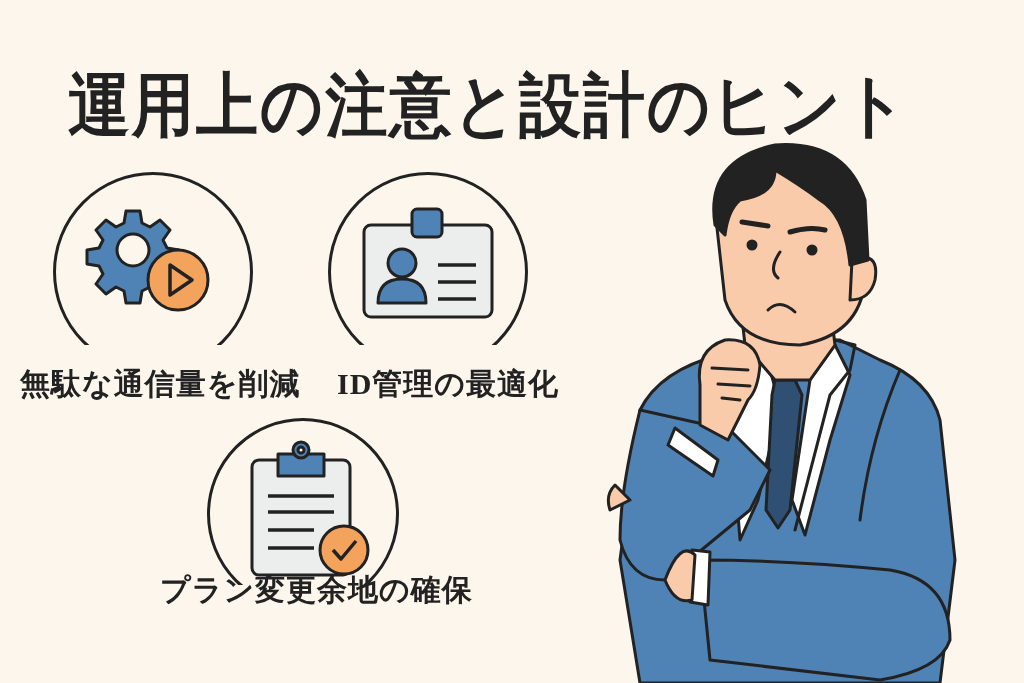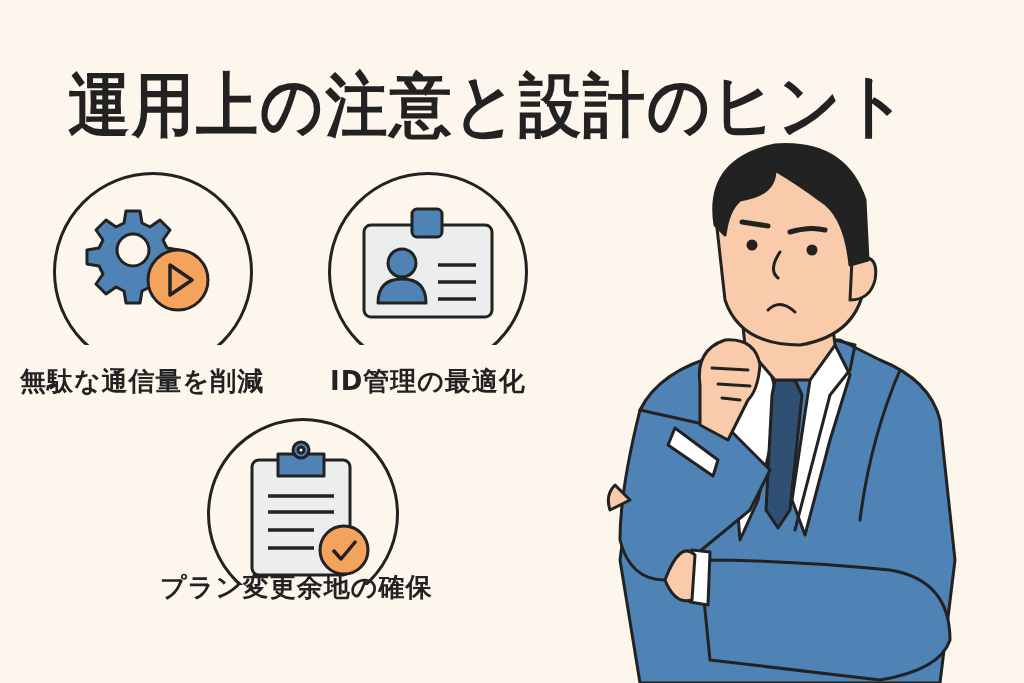--- a/index.html
+++ b/index.html
@@ -17,21 +17,21 @@
   }
   .item { position:absolute; }
   .ring {
     position:absolute; border:3px solid #222; border-radius:50%;
     box-sizing:border-box;
   }
   .ring-mask {
     position:absolute; background:#fdf6ec;
   }
   .label {
-    position:absolute; font-size:26px; font-weight:bold; white-space:nowrap;
+    position:absolute; font-size:30px; font-weight:bold; white-space:nowrap;
     color:#222; letter-spacing:1px;
   }
   svg { position:absolute; overflow:visible; }
 </style>
 </head>
 <body>
 
 <div class="title">運用上の注意と設計のヒント</div>
 
 <div class="item">
@@ -55,21 +55,21 @@
     <g stroke="#222" stroke-width="3" stroke-linejoin="round">
       <rect x="2" y="18" width="128" height="92" rx="7" fill="#eceeee"></rect>
       <rect x="50" y="2" width="30" height="28" rx="5" fill="#4f83b5"></rect>
       <circle cx="40" cy="56" r="14" fill="#4f83b5"></circle>
       <path d="M16,96 q0,-24 24,-24 q24,0 24,24 z" fill="#4f83b5"></path>
       <line x1="76" y1="58" x2="114" y2="58" stroke-width="3.5"></line>
       <line x1="76" y1="75" x2="114" y2="75" stroke-width="3.5"></line>
       <line x1="76" y1="92" x2="114" y2="92" stroke-width="3.5"></line>
     </g>
   </svg>
-  <div class="label" style="left:330px; top:364px;">ID管理の最適化</div>
+  <div class="label" style="left:337px; top:364px;font-family:Liberation Serif, serif;">ID管理の最適化</div>
 </div>
 
 <div class="item">
   <div class="ring" style="left:207px; top:418px; width:192px; height:192px;"></div>
   <div class="ring-mask" style="left:212px; top:585px; width:182px; height:30px;"></div>
   <svg style="left:250px; top:440px;" width="130" height="140" viewBox="0 0 130 140">
     <g stroke="#222" stroke-width="3" stroke-linejoin="round">
       <rect x="2" y="20" width="98" height="115" rx="7" fill="#eceeee"></rect>
       <path d="M28,14 h46 v22 h-46 z" fill="#4f83b5"></path>
       <circle cx="51" cy="10" r="8" fill="#4f83b5"></circle>

